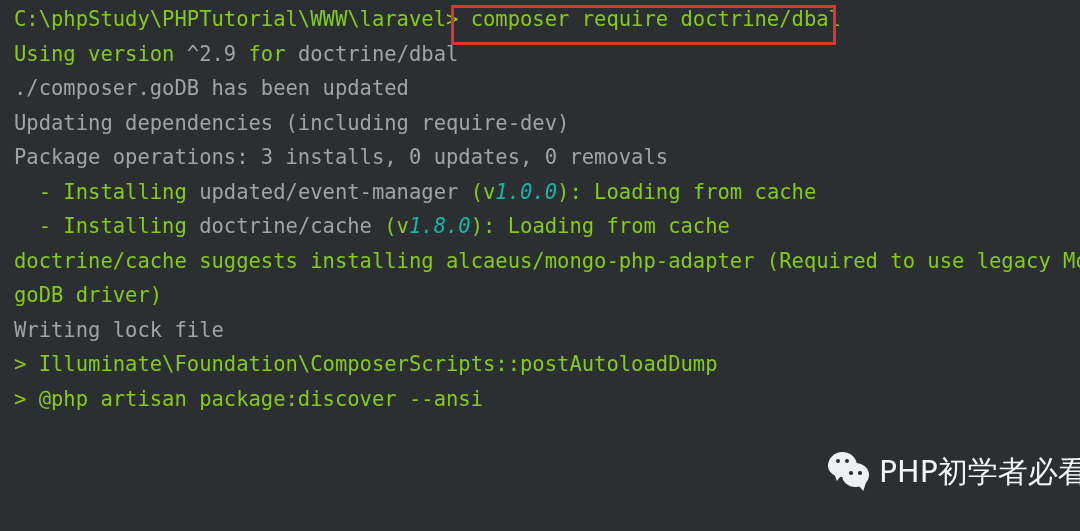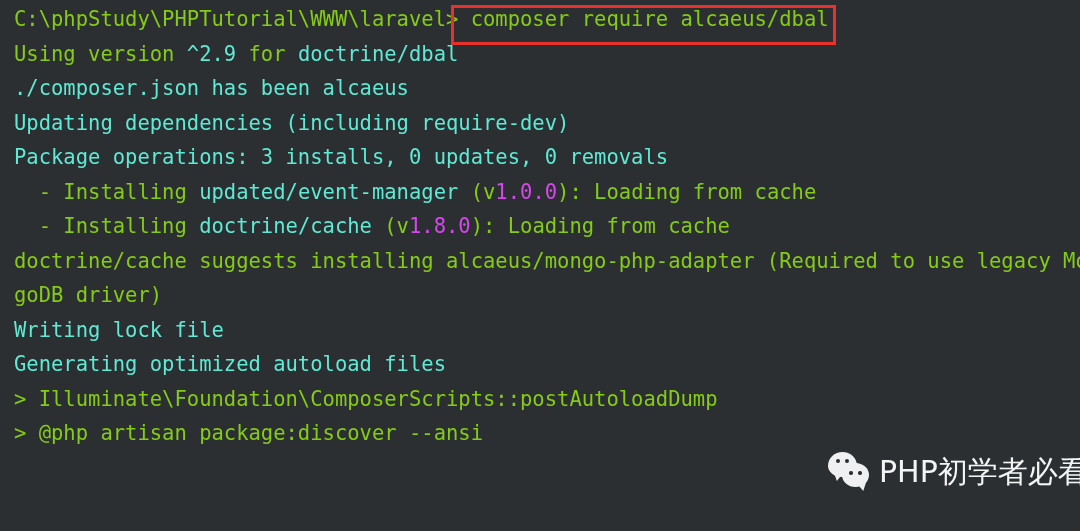--- a/index.html
+++ b/index.html
@@ -22,23 +22,23 @@
     position: absolute;
     left: 14px;
     top: 2px;
     width: 1066px;
   }
   .line {
     height: 34.5px;
     white-space: pre;
     color: #cfd2d4;
   }
-  .g  { color: #5eead4; }   
+  .g  { color: #a3a3a3; }   
   .gr { color: #84cc16; }   
-  .y  { color: #d946ef; }   
+  .y  { color: #14b8a6; font-style: italic; }   
 
   
   #cmd-highlight {
     position: absolute;
     left: 451px;
     top: 5px;
     width: 385px;
     height: 40px;
     border: 3px solid #e8302c;
     box-sizing: border-box;
@@ -119,31 +119,30 @@
     line-height: 34px;
     white-space: nowrap;
   }
 </style>
 </head>
 <body>
 
 <div id="terminal">
 
   <div id="lines">
-      <div class="line"><span class="gr">C:\phpStudy\PHPTutorial\WWW\laravel&gt; </span><span class="gr">composer require alcaeus/dbal</span></div>
+      <div class="line"><span class="gr">C:\phpStudy\PHPTutorial\WWW\laravel&gt; </span><span class="gr">composer require doctrine/dbal</span></div>
       <div class="line"><span class="gr">Using version </span><span class="g">^2.9</span><span class="gr"> for </span><span class="g">doctrine/dbal</span></div>
-      <div class="line"><span class="g">./composer.json has been alcaeus</span></div>
+      <div class="line"><span class="g">./composer.goDB has been updated</span></div>
       <div class="line"><span class="g">Updating dependencies (including require-dev)</span></div>
       <div class="line"><span class="g">Package operations: 3 installs, 0 updates, 0 removals</span></div>
       <div class="line"><span class="gr">  - Installing </span><span class="g">updated/event-manager</span><span class="gr"> (v</span><span class="y">1.0.0</span><span class="gr">): Loading from cache</span></div>
       <div class="line"><span class="gr">  - Installing </span><span class="g">doctrine/cache</span><span class="gr"> (v</span><span class="y">1.8.0</span><span class="gr">): Loading from cache</span></div>
       <div class="line"><span class="gr">doctrine/cache suggests installing alcaeus/mongo-php-adapter (Required to use legacy Mon</span></div>
       <div class="line"><span class="gr">goDB driver)</span></div>
       <div class="line"><span class="g">Writing lock file</span></div>
-      <div class="line"><span class="g">Generating optimized autoload files</span></div>
       <div class="line"><span class="gr">&gt; Illuminate\Foundation\ComposerScripts::postAutoloadDump</span></div>
       <div class="line"><span class="gr">&gt; @php artisan package:discover --ansi</span></div>
     </div>
 
   <div id="cmd-highlight"></div>
 
   <div id="watermark">
     <div id="wechat-icon">
       <div class="bubble-back"></div>
       <div class="tail-back"></div>

